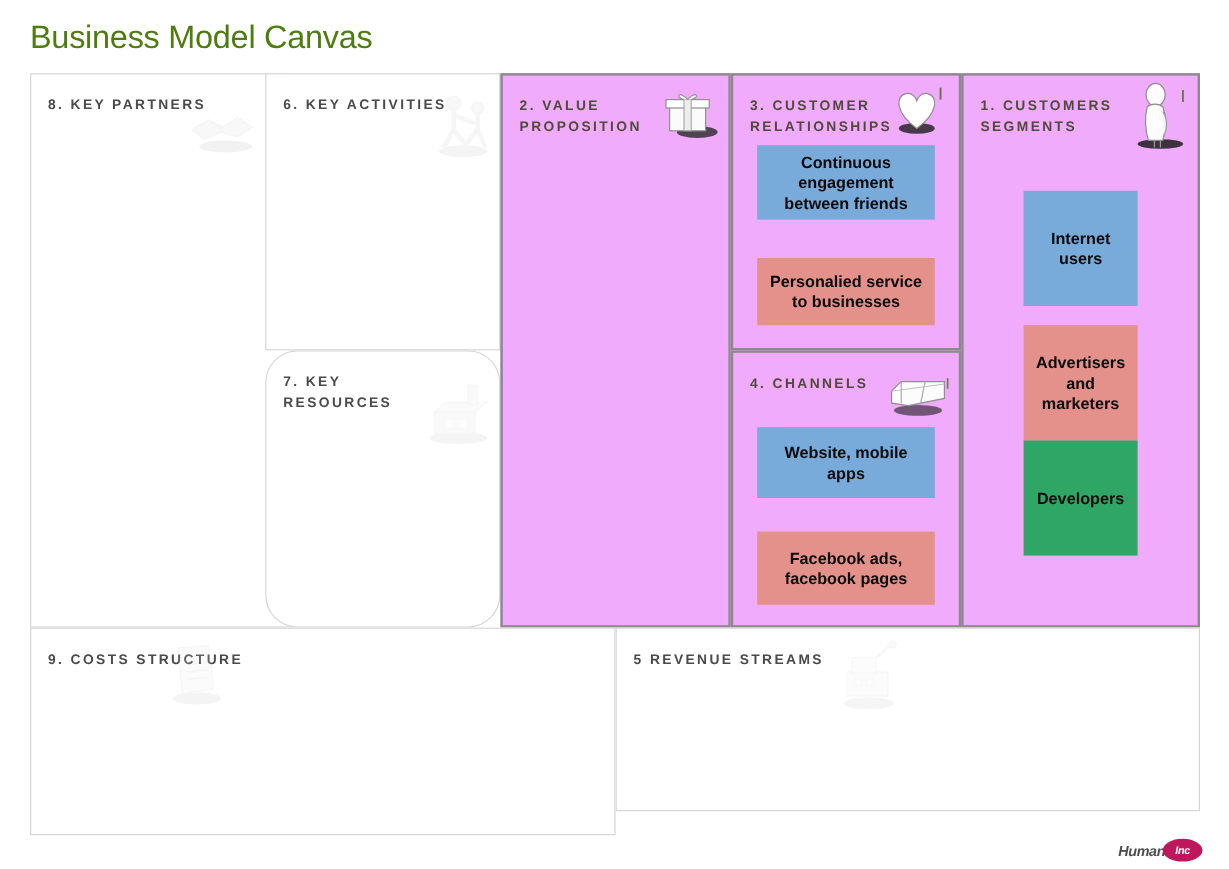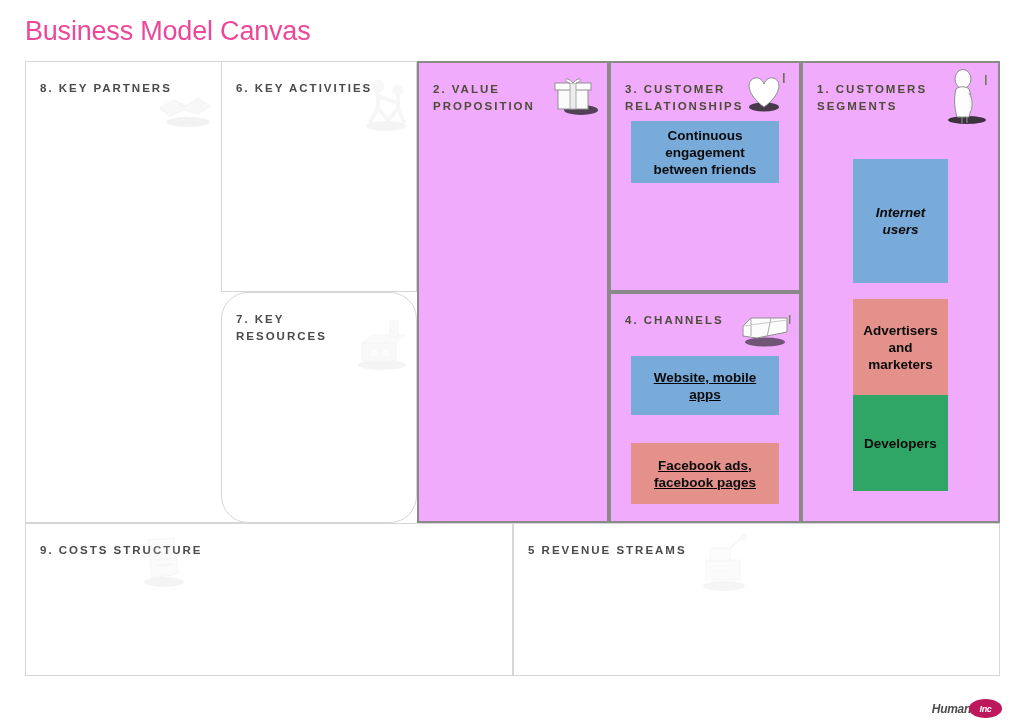--- a/index.html
+++ b/index.html
@@ -19,21 +19,21 @@
     background: #ffffff;
   }
 
   
   .page-title {
     position: absolute;
     left: 25px;
     top: 16px;
     font-size: 27px;
     font-weight: 400;
-    color: #ec4899;
+    color: #4d7c0f;
     letter-spacing: -0.2px;
     white-space: nowrap;
   }
 
   
   .canvas {
     position: absolute;
     left: 25px;
     top: 61px;
     width: 975px;
@@ -197,61 +197,62 @@
       <div class="panel-title">3. CUSTOMER RELATIONSHIPS</div>
       <div class="deco" style="left:129px; top:6px; width:50px; height:46px;">
         <svg viewBox="0 0 50 46" width="50" height="46">
           <ellipse cx="24" cy="38" rx="15" ry="4.5" fill="#1d1d1d" opacity="0.8"></ellipse>
           <path d="M24 38 C6 25 6 11 15 9 C20 8 23 12 24 15 C25 12 28 8 33 9 C42 11 42 25 24 38 Z" fill="#ffffff" stroke="#8d8d8d" stroke-width="1"></path>
           <rect x="43" y="4" width="1.6" height="10" fill="#6f6f4f"></rect>
         </svg>
       </div>
       <div class="cards" style="top:58px;">
         <div class="card blue" style="width:148px; height:62px; margin-bottom:32px;">Continuous engagement between friends</div>
+        <div class="card red" style="width:148px; height:56px;">Personalied service to businesses</div>
       </div>
     </div>
 
     <div class="panel yellow" style="left:584px; top:231px; width:192px; height:231px;">
       <div class="panel-title">4. CHANNELS</div>
       <div class="deco" style="left:126px; top:12px; width:56px; height:44px;">
         <svg viewBox="0 0 56 44" width="56" height="44">
           <ellipse cx="28" cy="36" rx="20" ry="4.5" fill="#1d1d1d" opacity="0.6"></ellipse>
           <path d="M6 20 L14 12 L50 12 L50 26 L20 32 L6 30 Z" fill="#fcfcfc" stroke="#8f8f8f" stroke-width="1"></path>
           <path d="M14 12 L14 30" stroke="#a8a8a8" stroke-width="1"></path>
           <path d="M34 12 L30 31" stroke="#a8a8a8" stroke-width="1"></path>
           <path d="M6 20 L50 14" stroke="#bcbcbc" stroke-width="0.8"></path>
           <rect x="52" y="9" width="1.4" height="9" fill="#7a7a5c"></rect>
         </svg>
       </div>
-      <div class="cards" style="top:62px;text-decoration:underline;">
+      <div class="cards" style="top:62px;">
         <div class="card blue" style="width:148px; height:59px; margin-bottom:28px;">Website, mobile apps</div>
         <div class="card red" style="width:148px; height:61px;">Facebook ads, facebook pages</div>
       </div>
     </div>
 
     <div class="panel yellow" style="left:776px; top:0px; width:199px; height:462px;">
       <div class="panel-title">1. CUSTOMERS SEGMENTS</div>
       <div class="deco" style="left:142px; top:4px; width:48px; height:62px;">
         <svg viewBox="0 0 48 62" width="48" height="62">
           <ellipse cx="22" cy="53" rx="19" ry="4" fill="#1d1d1d" opacity="0.85"></ellipse>
           <ellipse cx="18" cy="12" rx="8" ry="9.5" fill="#fdfdfd" stroke="#8d8d8d" stroke-width="1"></ellipse>
           <path d="M11 22 C9 30 9 40 12 50 L24 50 C27 40 27 30 24 22 C21 19 14 19 11 22 Z" fill="#fdfdfd" stroke="#8d8d8d" stroke-width="1"></path>
           <path d="M24 26 C28 32 28 40 25 46" fill="#f2f2f2" stroke="#9a9a9a" stroke-width="1"></path>
           <path d="M17 50 L17 56 M22 50 L22 56" stroke="#9a9a9a" stroke-width="1"></path>
           <rect x="40" y="8" width="1.6" height="10" fill="#6f7a4f"></rect>
         </svg>
       </div>
       <div class="cards" style="top:96px;">
-        <div class="card blue" style="width:95px; height:124px; margin-bottom:16px;font-style:italic;">Internet users</div>
+        <div class="card blue" style="width:95px; height:96px; margin-bottom:16px;">Internet users</div>
         <div class="card red" style="width:95px; height:96px; ">Advertisers and marketers</div>
         <div class="card green" style="width:95px; height:96px;">Developers</div>
       </div>
     </div>
 
-    <div class="panel plain" style="left:0px; top:462px; width:488px; height:153px;text-align:center;">
+    <div class="panel plain" style="left:0px; top:462px; width:488px; height:173px;text-align:center;">
       <div class="panel-title">9. COSTS STRUCTURE</div>
       <div class="deco" style="left:108px; top:8px; width:58px; height:58px; opacity:0.16;">
         <svg viewBox="0 0 58 58" width="58" height="58">
           <ellipse cx="30" cy="50" rx="20" ry="5" fill="#bcbcbc"></ellipse>
           <path d="M14 8 L40 6 L44 42 L18 46 Z" fill="#e8e8e8" stroke="#c4c4c4" stroke-width="1"></path>
           <path d="M20 16 L37 14 M21 22 L38 20 M22 28 L39 26 M23 34 L40 32" stroke="#c8c8c8" stroke-width="1.4"></path>
         </svg>
       </div>
     </div>
 

